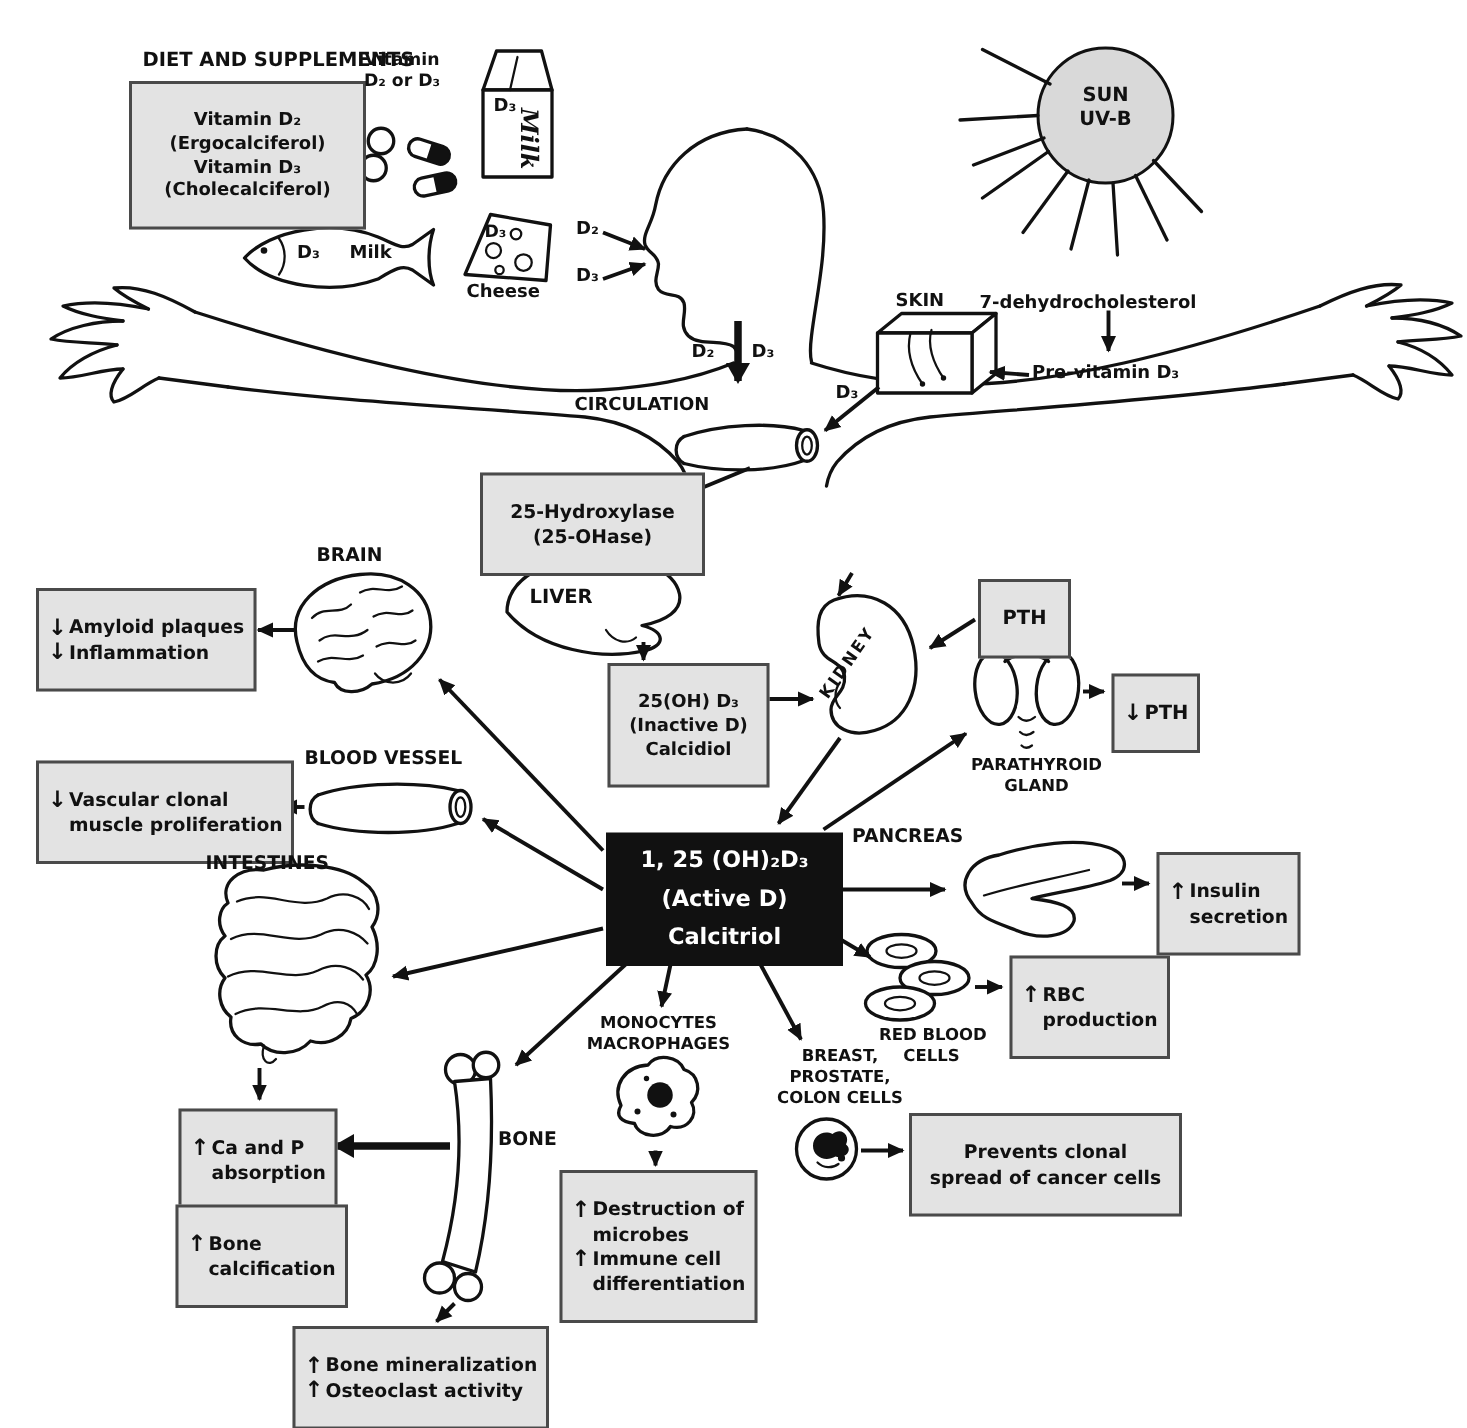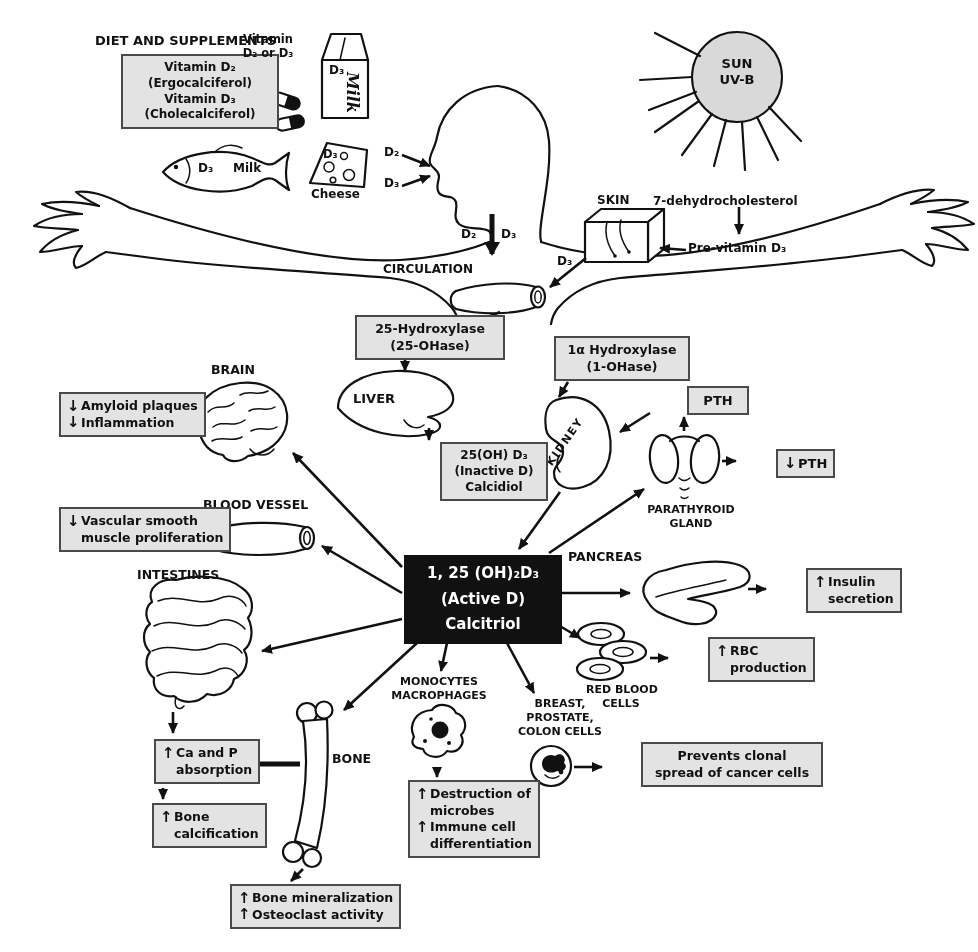--- a/index.html
+++ b/index.html
@@ -3,21 +3,21 @@
 <meta charset="utf-8">
 <style>
   html,body{margin:0;padding:0;background:#fff;}
   .stage{position:relative;width:978px;height:952px;background:#fff;overflow:hidden;
          font-family:"DejaVu Sans","Liberation Sans",sans-serif;color:var(--ink,#111);}
   .stage svg{position:absolute;left:0;top:0;}
   .lbl{position:absolute;font-weight:bold;font-size:12px;line-height:1.25;white-space:nowrap;}
   .lbl.center{text-align:center;}
   .lbl div{white-space:nowrap;}
   .gbox{position:absolute;background:var(--box-bg,#e3e3e3);border:2px solid var(--box-border,#4a4a4a);
-        padding:4px 6px;font-weight:bold;font-size:12.5px;line-height:1.32;margin-left:35px;}
+        padding:16px 6px;font-weight:bold;font-size:12.5px;line-height:1.32;}
   .gbox.centered{text-align:center;}
   .gbox .bline{display:flex;align-items:center;white-space:nowrap;}
   .aicon{display:inline-block;flex:0 0 14px;width:14px;font-size:15px;font-weight:900;line-height:1;}
   .central-box{position:absolute;background:var(--central-bg,#111);color:var(--central-text,#fff);
         font-weight:bold;font-size:15px;line-height:1.7;text-align:center;padding:6px 8px;}
   .vertical-milk{position:absolute;left:362px;top:72px;transform:rotate(90deg);transform-origin:0 0;
         font-family:"DejaVu Serif","Liberation Serif",serif;font-style:italic;font-weight:bold;
         font-size:16px;white-space:nowrap;}
   .kidney-lbl{position:absolute;left:549px;top:458px;transform:rotate(-55deg);transform-origin:0 50%;
         font-weight:bold;font-size:11px;letter-spacing:1.5px;white-space:nowrap;}
@@ -290,24 +290,20 @@
 
   <div class="lbl" style="left:461px;top:227px;">D₂</div>
   <div class="lbl" style="left:501px;top:227px;">D₃</div>
   <div class="lbl" style="left:383px;top:262px;">CIRCULATION</div>
 
   <div class="gbox centered" style="left:320px;top:315px;width:134px;">
     <div>25-Hydroxylase</div>
     <div>(25-OHase)</div>
   </div>
 
-  <div class="gbox centered" style="left:519px;top:336px;width:120px;">
-    <div>1α Hydroxylase</div>
-    <div>(1-OHase)</div>
-  </div>
 
   <div class="gbox centered" style="left:652px;top:386px;width:46px;font-size:13px;">
     <div>PTH</div>
   </div>
 
   <div class="lbl" style="left:353px;top:391px;font-size:13px;">LIVER</div>
   <div class="kidney-lbl">KIDNEY</div>
 
   <div class="gbox centered" style="left:405px;top:442px;width:92px;font-size:12px;">
     <div>25(OH) D₃</div>
@@ -342,21 +338,21 @@
     <div class="bline">
       <span class="aicon">↓</span>
       <span>Inflammation</span>
     </div>
   </div>
 
   <div class="lbl" style="left:203px;top:497px;font-size:12.5px;">BLOOD VESSEL</div>
   <div class="gbox" style="left:24px;top:507px;">
     <div class="bline">
       <span class="aicon">↓</span>
-      <span>Vascular smooth</span>
+      <span>Vascular clonal</span>
     </div>
     <div class="bline">
       <span class="aicon"></span>
       <span>muscle proliferation</span>
     </div>
   </div>
 
   <div class="lbl" style="left:137px;top:567px;font-size:12.5px;">INTESTINES</div>
   <div class="gbox" style="left:119px;top:739px;">
     <div class="bline">

